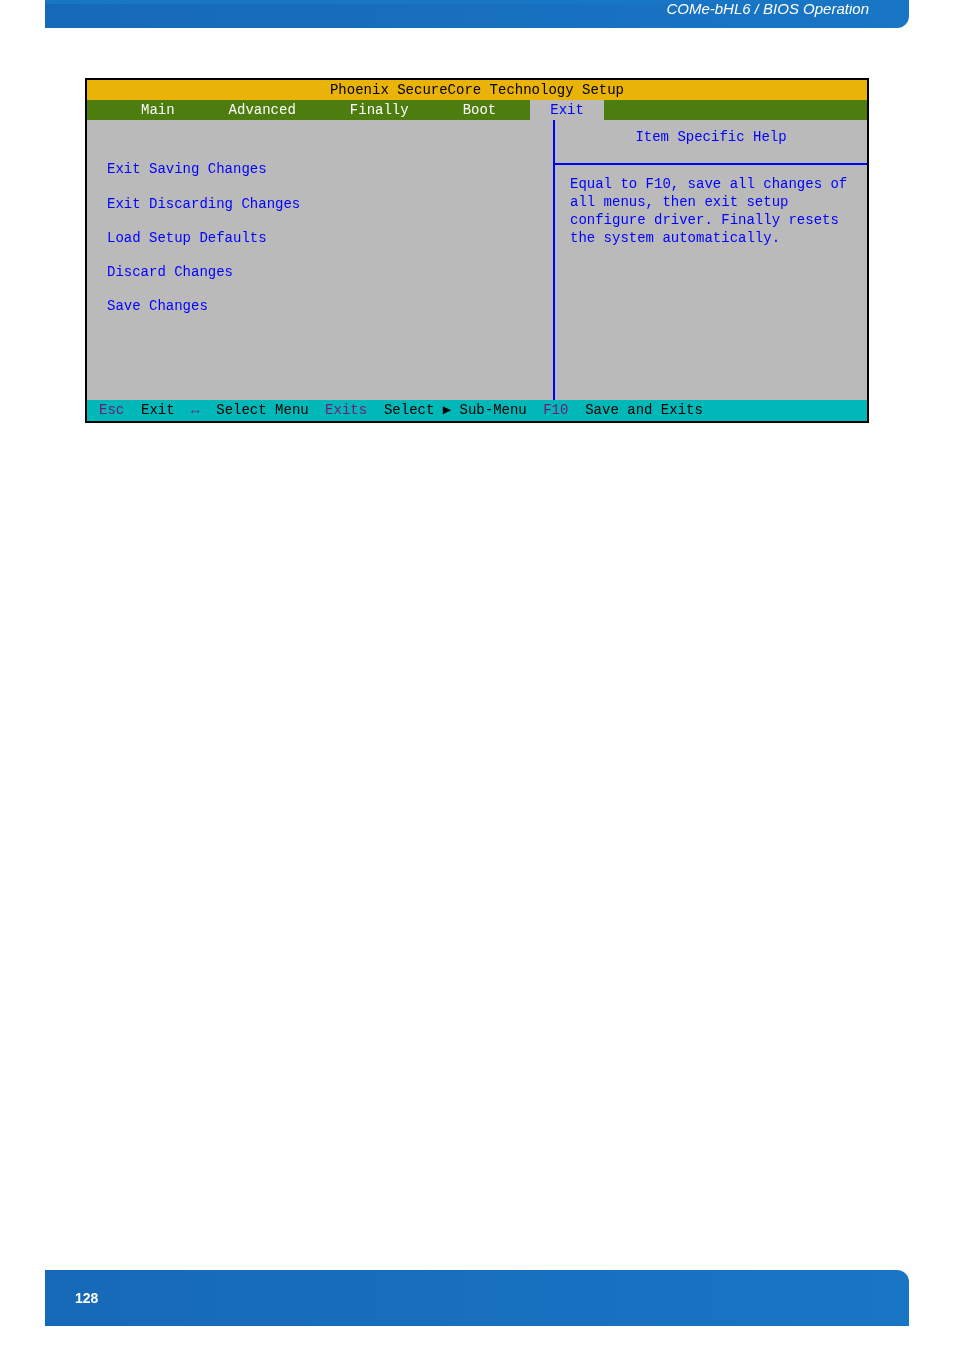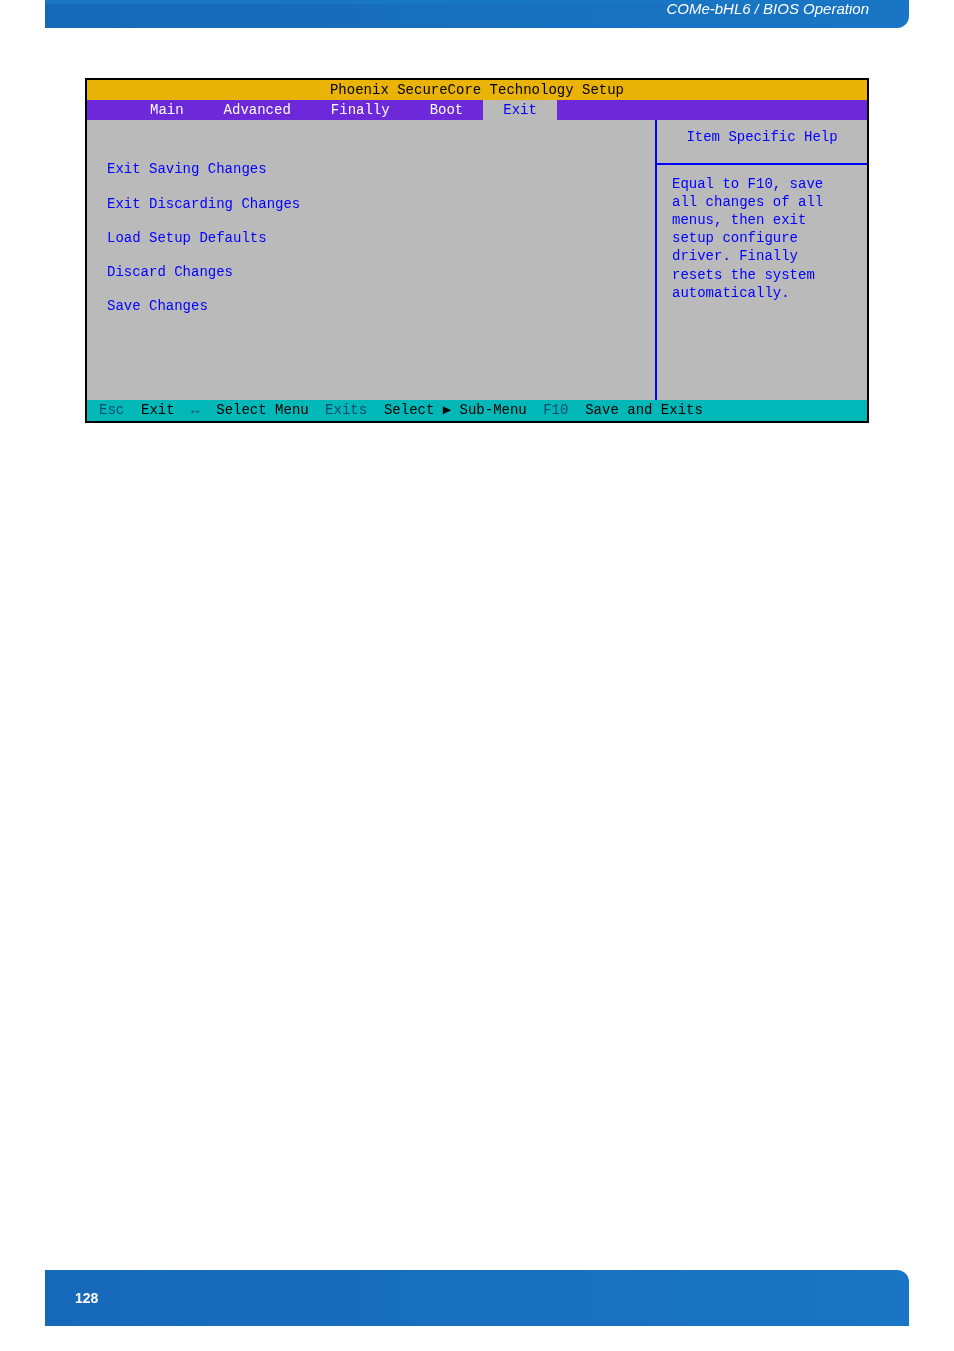--- a/index.html
+++ b/index.html
@@ -62,23 +62,24 @@
     
     .bios-title {
       background: #eab308;
       color: #000000;
       text-align: center;
       padding: 1px 0;
       font-weight: normal;
     }
     
     .bios-tabs {
-      background: #6d28d9;
-      display: flex;
-      padding-left: 43px;
+      background: #4d7c0f;
+      display: flex;
+      padding-left: 34px;
+      gap: 14px;
     }
     
     .bios-tab {
       color: #ffffff;
       padding: 1px 20px;
     }
     
     .bios-tab.active {
       background: #bababa;
       color: #0000ff;
@@ -96,21 +97,21 @@
       color: #0000ff;
       border-right: 2px solid #0000ff;
     }
     
     .bios-main-item {
       padding: 2px 0;
       margin-top: 12px;
     }
     
     .bios-help {
-      width: 210px;
+      width: 312px;
       padding: 8px 15px;
       color: #0000ff;
     }
     
     .bios-help-title {
       text-align: center;
       margin-bottom: 8px;
       padding-bottom: 8px;
       color: #0000ff;
     }
@@ -127,21 +128,21 @@
     }
     
     .bios-footer {
       background: #00b8b8;
       padding: 1px 12px;
       display: flex;
       gap: 0;
     }
     
     .bios-footer-key {
-      color: #0c4a6e;
+      color: #701a75;
     }
     
     .bios-footer-label {
       color: #000000;
       margin-right: 8px;
     }
     
     .page-footer {
       position: absolute;
       bottom: 25px;

